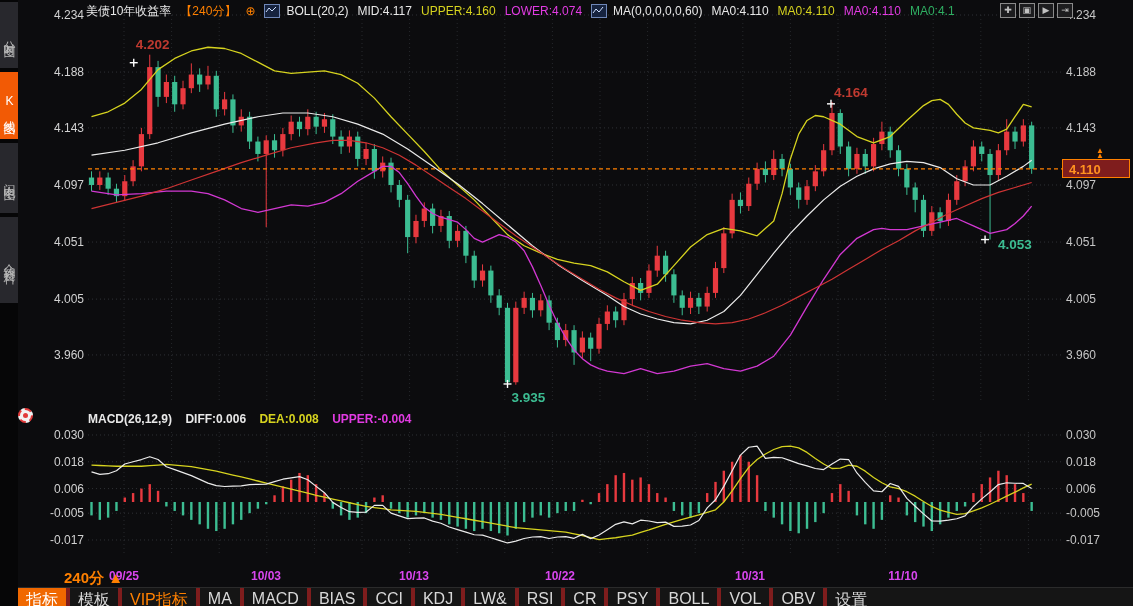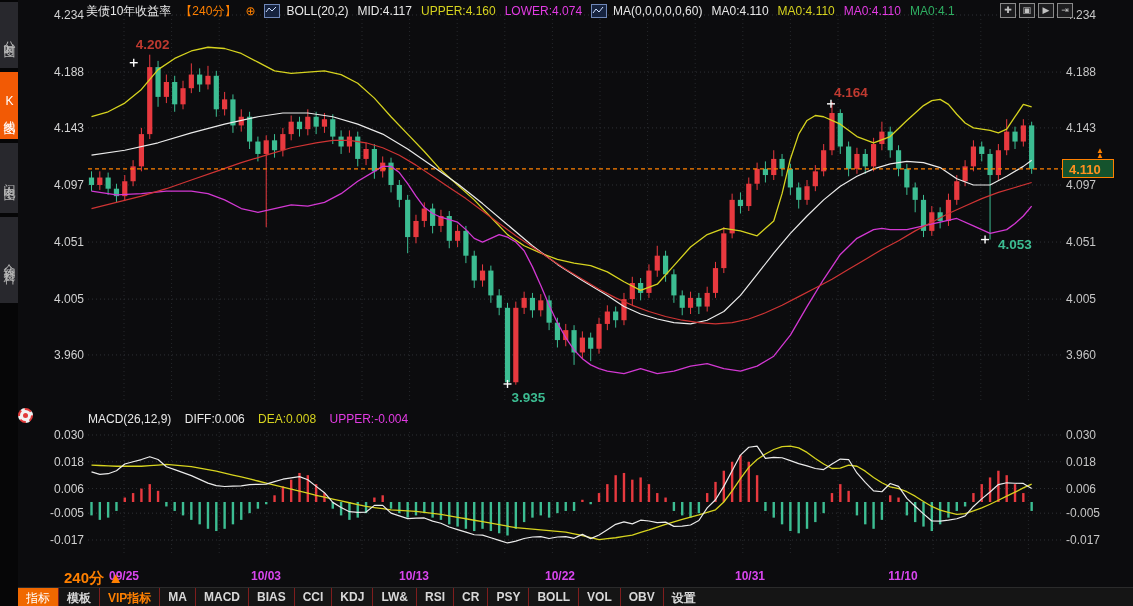--- a/index.html
+++ b/index.html
@@ -25,35 +25,35 @@
     margin-right:6px;vertical-align:-2px;}
   .mini-icon svg{display:block;}
   #winBtns{position:absolute;left:997px;top:3px;z-index:6;display:flex;}
   .win-btn{width:14px;height:13px;border:1px solid #8a8a8a;background:#1d1d1f;color:#c2c2c2;
     font-size:9px;line-height:12px;text-align:center;margin-left:3px;cursor:pointer;}
   
   .yl{position:absolute;left:0;width:84px;text-align:right;font-size:12px;color:#d2d2d2;z-index:4;}
   .yr{position:absolute;left:1066px;font-size:12px;color:#c6c6c6;z-index:2;}
   
   #macdHeader{position:absolute;left:88px;top:412px;font-size:12px;z-index:6;white-space:nowrap;}
-  #macdHeader span{margin-right:10px;}
+  #macdHeader span{margin-right:10px;font-weight:bold;}
   
-  #priceTag{position:absolute;left:1062px;top:159px;width:52px;height:19px;line-height:19px;
-    background:#14532d;border:1px solid #ff8000;color:#ff9220;font-size:13px;font-weight:bold;
+  #priceTag{position:absolute;left:1062px;top:159px;width:68px;height:19px;line-height:19px;
+    background:#7f1d1d;border:1px solid #ff8000;color:#ff9220;font-size:13px;font-weight:bold;
     padding-left:6px;box-sizing:border-box;z-index:7;}
   #priceArrows{position:absolute;left:1096px;top:148px;color:#ff8000;font-size:8px;line-height:5px;
     text-align:center;z-index:8;}
   
   #periodFooter{position:absolute;left:64px;top:569px;color:#ff8000;font-size:15px;font-weight:bold;z-index:6;}
   .date-label{position:absolute;top:569px;transform:translateX(-50%);color:#d946ef;font-size:12px;font-weight:bold;z-index:4;}
   #watermark{position:absolute;right:4px;top:551px;font-size:41px;color:#99a1aa;letter-spacing:1px;z-index:3;}
   #toolbar{position:absolute;left:18px;top:587px;right:0;height:19px;background:#151515;
-    border-top:1px solid #2b2b2b;display:flex;align-items:stretch;z-index:6;font-size:12px;}
+    border-top:1px solid #2b2b2b;display:flex;align-items:stretch;z-index:6;font-size:16px;}
   .tb-item{padding:2px 8px 0 8px;color:#d8d8d8;cursor:pointer;white-space:nowrap;}
-  .tb-item + .tb-item{border-left:1px solid #7f1d1d;font-weight:bold;}
+  .tb-item + .tb-item{border-left:4px solid #7f1d1d;}
   .tb-item.active{background:#f06800;color:#fff;border-left:none;}
   .tb-item.vip{color:#ff8000;}
 </style>
 </head>
 <body>
 
 <div id="stage">
 
   <svg id="chart" width="1133" height="606">
       <line x1="88" y1="15" x2="1062" y2="15" stroke="#2f3136" stroke-dasharray="1 3"></line>

